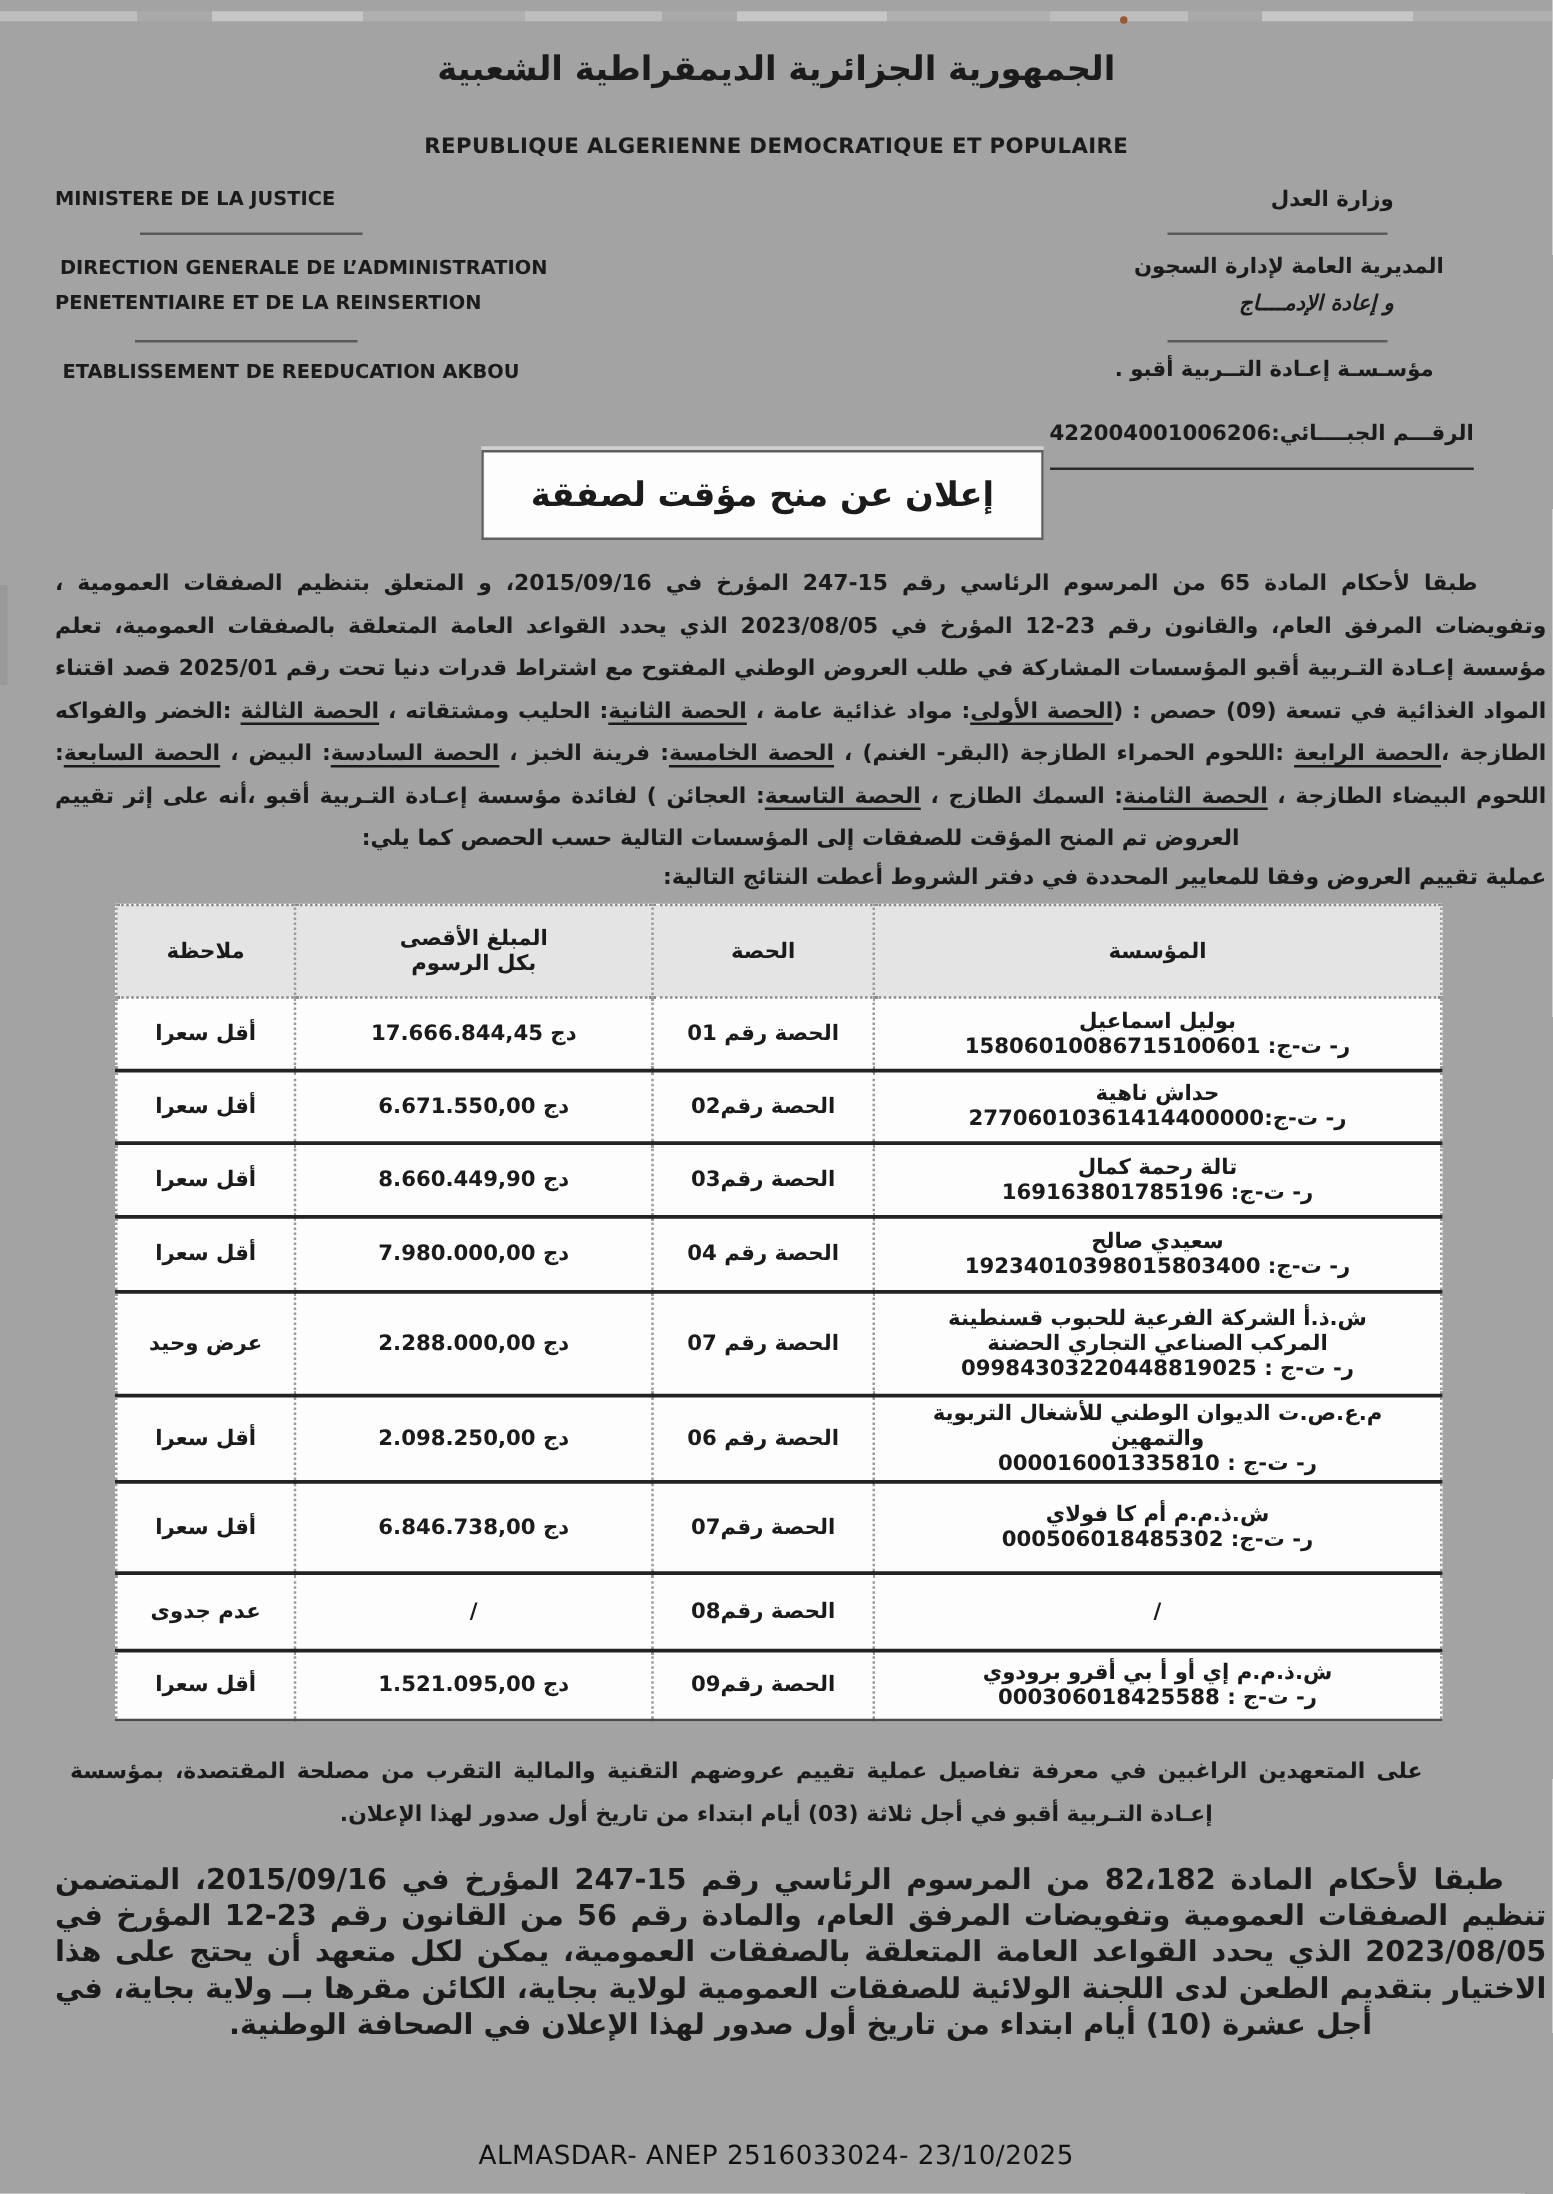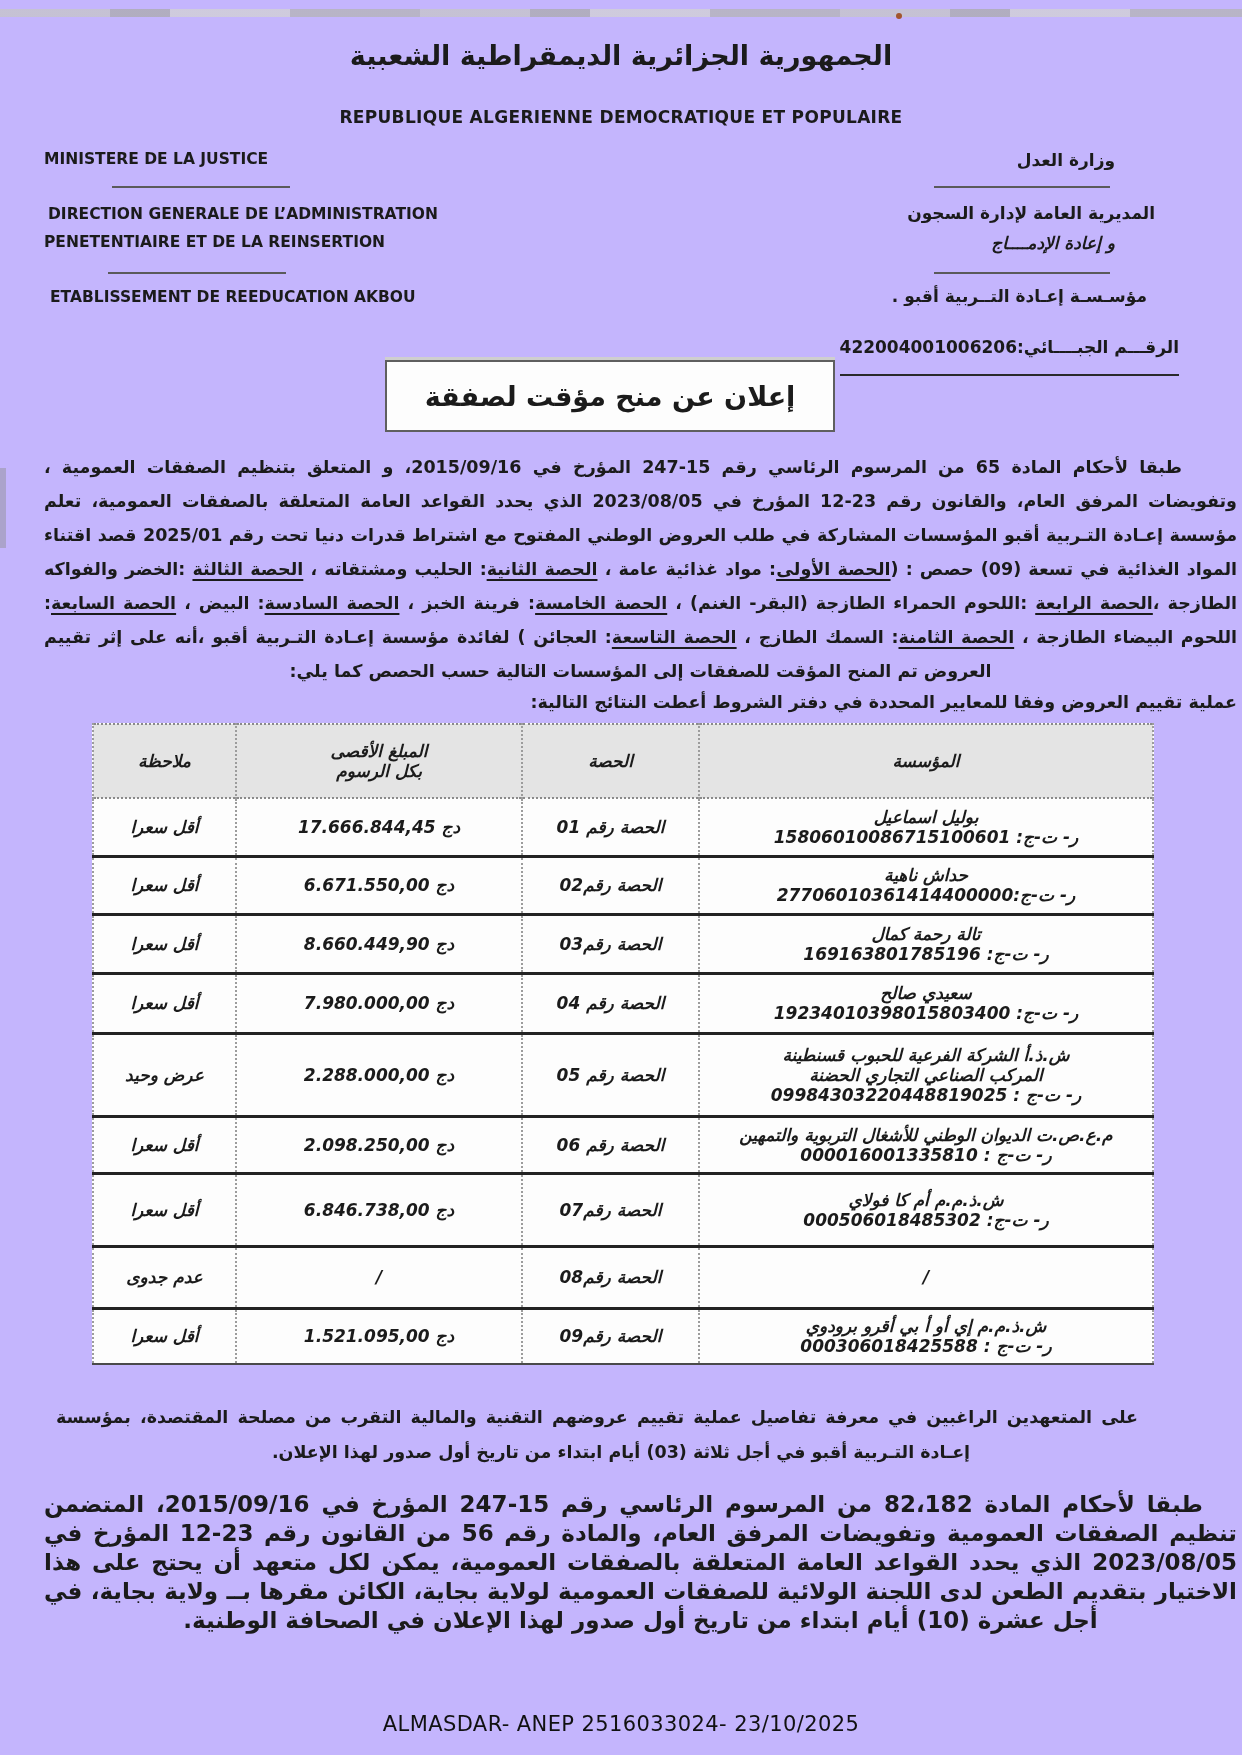--- a/index.html
+++ b/index.html
@@ -1,16 +1,16 @@
 <!DOCTYPE html>
 <html lang="ar"><head>
 <meta charset="utf-8">
 <style>
   html,body{margin:0;padding:0;background:#e9e9e9;}
-  .page{position:relative;width:1242px;height:1755px;margin:0 auto;background:#c4b5fd;
+  .page{position:relative;width:1242px;height:1755px;margin:0 auto;background:#a3a3a3;
         font-family:"DejaVu Sans",sans-serif;color:#1b1b1b;font-weight:bold;direction:rtl;overflow:hidden;}
   
   .scan-bar{position:absolute;top:9px;left:0;width:100%;height:8px;opacity:.75;
     background:repeating-linear-gradient(90deg,#c6c6c6 0 110px,#ababab 110px 170px,#d2d2d2 170px 290px,#b4b4b4 290px 420px);}
   .red-dot{position:absolute;left:896px;top:13px;width:6px;height:6px;border-radius:50%;background:#a2552e;}
   .edge-smudge{position:absolute;left:0;top:468px;width:6px;height:80px;background:#8f8f8f;opacity:.45;}
   
   .title-ar{position:absolute;top:40px;left:0;width:100%;text-align:center;font-size:27px;}
   .title-fr{position:absolute;top:107px;left:0;width:100%;text-align:center;font-size:17px;letter-spacing:.3px;}
   
@@ -43,21 +43,21 @@
       text-align:justify;text-align-last:center;text-indent:48px;}
   .p2{position:absolute;top:1490px;right:5px;left:44px;margin:0;font-size:23px;line-height:29px;
       text-align:justify;text-align-last:center;text-indent:34px;}
   .footer{position:absolute;top:1712px;left:0;width:100%;text-align:center;font-size:21px;
           font-weight:normal;direction:ltr;letter-spacing:.4px;color:#111;}
   
   table.award{position:absolute;top:723px;right:88px;width:1060px;border-collapse:collapse;table-layout:fixed;
         font-size:17px;border:2px dotted #8a8a8a;background:#fdfdfd;}
   table.award thead tr{background:#e4e4e4;height:74px;border-bottom:2px dotted #8a8a8a;}
   table.award th,table.award td{border-left:2px dotted #9c9c9c;border-right:2px dotted #9c9c9c;
-        vertical-align:middle;text-align:center;padding:3px 6px;white-space:pre-line;font-style:italic;}
+        vertical-align:middle;text-align:center;padding:3px 6px;white-space:pre-line;}
   table.award tbody tr{border-bottom:3px solid #232323;}
   table.award tbody tr:last-child{border-bottom:2px solid #4a4a4a;}
   tbody tr:nth-child(1){height:58px}tbody tr:nth-child(2){height:58px}
   tbody tr:nth-child(3){height:59px}tbody tr:nth-child(4){height:60px}
   tbody tr:nth-child(5){height:83px}tbody tr:nth-child(6){height:57px}
   tbody tr:nth-child(7){height:73px}tbody tr:nth-child(8){height:62px}
   tbody tr:nth-child(9){height:56px}
   td.amount{direction:ltr;}
   .rc{display:block;}
 </style>
@@ -134,21 +134,21 @@
       </tr>
       <tr>
         <td><span>سعيدي صالح</span><span class="rc">ر- ت-ج: 19234010398015803400</span></td>
         <td>الحصة رقم 04</td>
         <td class="amount">7.980.000,00 دج</td>
         <td>أقل سعرا</td>
       </tr>
       <tr>
         <td><span>ش.ذ.أ الشركة الفرعية للحبوب قسنطينة
 المركب الصناعي التجاري الحضنة</span><span class="rc">ر- ت-ج : 09984303220448819025</span></td>
-        <td>الحصة رقم 05</td>
+        <td>الحصة رقم 07</td>
         <td class="amount">2.288.000,00 دج</td>
         <td>عرض وحيد</td>
       </tr>
       <tr>
         <td><span>م.ع.ص.ت الديوان الوطني للأشغال التربوية والتمهين</span><span class="rc">ر- ت-ج : 000016001335810</span></td>
         <td>الحصة رقم 06</td>
         <td class="amount">2.098.250,00 دج</td>
         <td>أقل سعرا</td>
       </tr>
       <tr>

